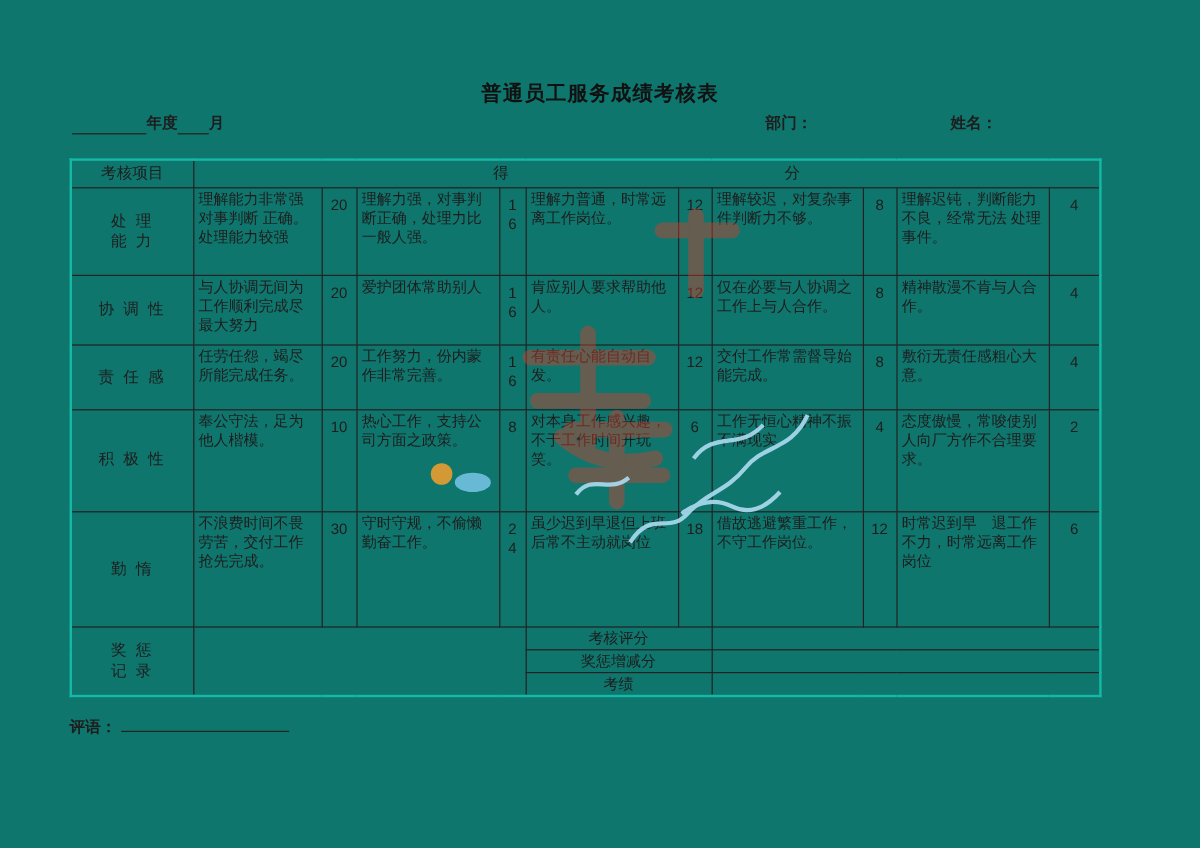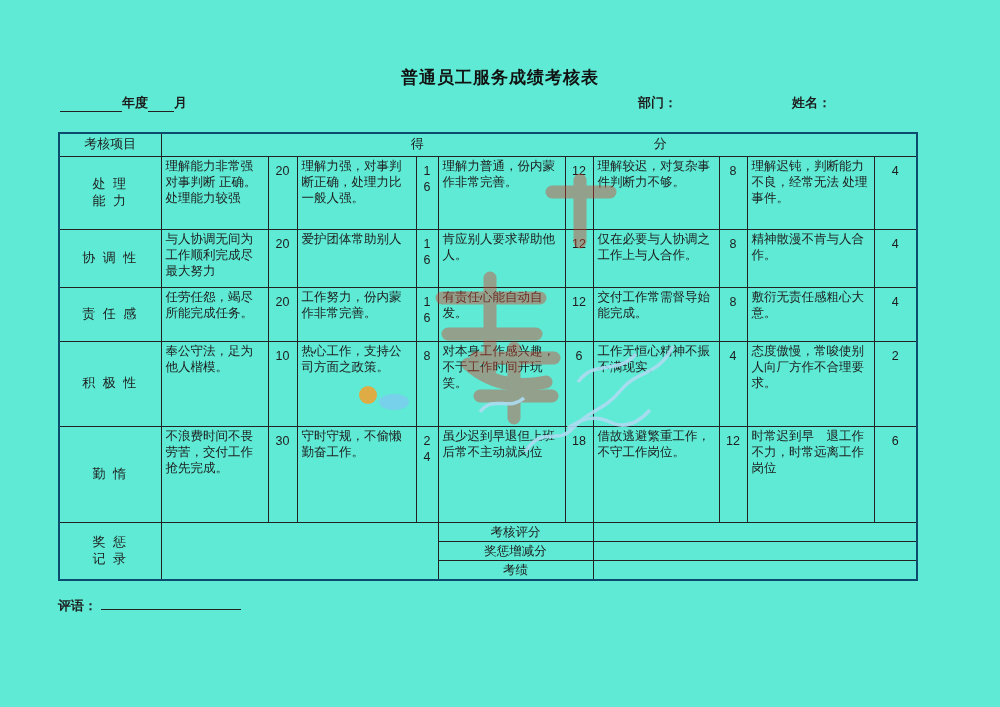--- a/index.html
+++ b/index.html
@@ -1,33 +1,33 @@
 <!DOCTYPE html>
 <html><head>
 <meta charset="utf-8">
 <style>
   html,body{margin:0;padding:0;background:#ffffff;}
   #page{
-    position:relative;width:1000px;height:707px;background:#5eead4;
+    position:relative;width:1000px;height:707px;background:#0f766e;
     font-family:"Liberation Sans","DejaVu Sans",sans-serif;color:#1d1d1d;overflow:hidden;
   }
   .title{
     position:absolute;top:66px;left:0;width:100%;text-align:center;
     font-weight:bold;font-size:17px;letter-spacing:1px;color:#111;
   }
   .meta-line{position:absolute;top:94px;left:60px;font-size:13px;font-weight:600;display:flex;align-items:flex-end;}
   .meta-dept{position:absolute;top:94px;left:638px;font-size:13px;font-weight:600;font-family:Liberation Mono, monospace;}
   .meta-name{position:absolute;top:94px;left:792px;font-size:13px;font-weight:600;}
   .ul{display:inline-block;border-bottom:1px solid #222;height:13px;}
 
   table.tbl{
     position:absolute;left:58px;top:132px;width:858px;
     border-collapse:collapse;table-layout:fixed;font-size:12.5px;
   }
-  table.tbl{border:2px solid #0c4a6e;}
+  table.tbl{border:2px solid #14b8a6;}
   .tbl td{border:1px solid #222;padding:1px 4px 1px 4px;vertical-align:top;line-height:1.28;word-break:break-all;}
   .tbl td.cat{
     text-align:center;vertical-align:middle;font-size:13px;
     white-space:pre-line;letter-spacing:2px;padding:0;margin-left:12px;
   }
   .tbl td.item-head{text-align:center;vertical-align:middle;font-size:13px;}
   .tbl td.score-head{vertical-align:middle;padding:0;}
   .score-head-inner{display:flex;justify-content:center;gap:230px;font-size:13px;}
   .tbl td.score{text-align:center;padding-top:6px;}
   .tbl td.sublabel{text-align:center;vertical-align:middle;font-size:12.5px;}
@@ -81,21 +81,21 @@
       </td>
     </tr>
 
     <tr class="h-r0">
       <td class="cat">处 理
 能 力</td>
       <td>理解能力非常强对事判断 正确。处理能力较强</td>
       <td class="score">20</td>
       <td>理解力强，对事判断正确，处理力比一般人强。</td>
       <td class="score">16</td>
-      <td>理解力普通，份内蒙作非常完善。</td>
+      <td>理解力普通，时常远离工作岗位。</td>
       <td class="score">12</td>
       <td>理解较迟，对复杂事件判断力不够。</td>
       <td class="score">8</td>
       <td>理解迟钝，判断能力不良，经常无法 处理事件。</td>
       <td class="score">4</td>
     </tr>
 
     <tr class="h-r1">
       <td class="cat">协 调 性</td>
       <td>与人协调无间为工作顺利完成尽最大努力</td>

